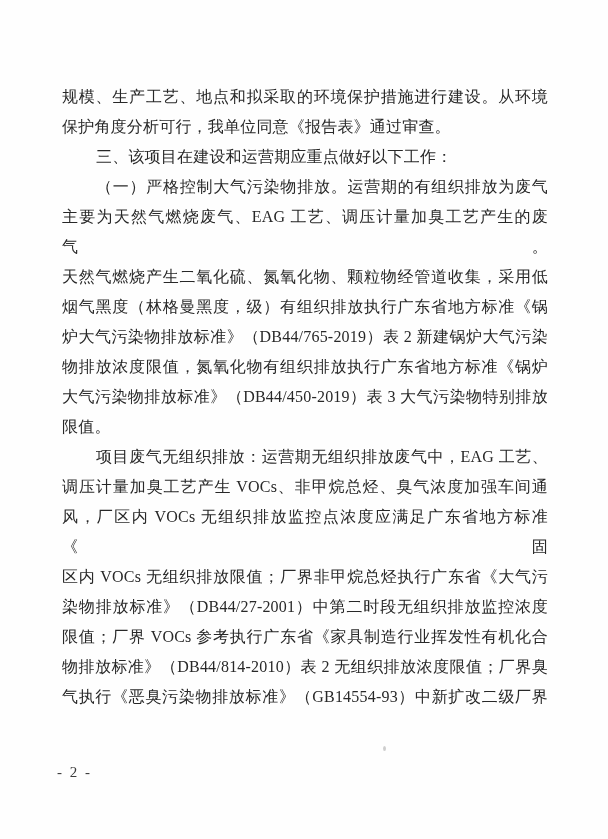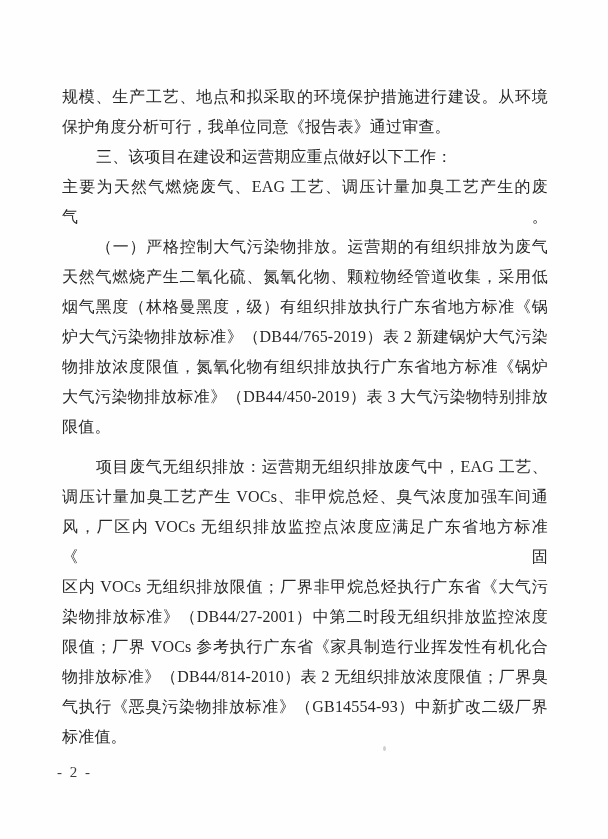--- a/index.html
+++ b/index.html
@@ -19,21 +19,21 @@
     position: absolute;
     left: 62px;
     top: 82px;
     width: 486px;
   }
   .paragraph {
     margin: 0;
     font-family: Liberation Serif, serif;
   }
   .para-gap {
-    margin-top: 10px;
+    margin-top: 0;
   }
   .line {
     font-size: 16px;
     line-height: 30px;
     color: #282828;
     text-align: justify;
     text-align-last: justify;
     white-space: normal;
     letter-spacing: 0.2px;
   }
@@ -73,40 +73,39 @@
     <div class="paragraph">
       <div class="line">规模、生产工艺、地点和拟采取的环境保护措施进行建设。从环境</div>
       <div class="line end">保护角度分析可行，我单位同意《报告表》通过审查。</div>
     </div>
 
     <div class="paragraph">
       <div class="line end indent">三、该项目在建设和运营期应重点做好以下工作：</div>
     </div>
 
     <div class="paragraph">
+      <div class="line indent">（一）严格控制大气污染物排放。运营期的有组织排放为废气</div>
       <div class="line">主要为天然气燃烧废气、EAG 工艺、调压计量加臭工艺产生的废气。</div>
-      <div class="line indent">（一）严格控制大气污染物排放。运营期的有组织排放为废气</div>
       <div class="line">天然气燃烧产生二氧化硫、氮氧化物、颗粒物经管道收集，采用低</div>
       <div class="line">烟气黑度（林格曼黑度，级）有组织排放执行广东省地方标准《锅</div>
       <div class="line">炉大气污染物排放标准》（DB44/765-2019）表 2 新建锅炉大气污染</div>
       <div class="line">物排放浓度限值，氮氧化物有组织排放执行广东省地方标准《锅炉</div>
       <div class="line">大气污染物排放标准》（DB44/450-2019）表 3 大气污染物特别排放</div>
       <div class="line end">限值。</div>
     </div>
 
     <div class="paragraph para-gap">
       <div class="line indent">项目废气无组织排放：运营期无组织排放废气中，EAG 工艺、</div>
       <div class="line">调压计量加臭工艺产生 VOCs、非甲烷总烃、臭气浓度加强车间通</div>
       <div class="line">风，厂区内 VOCs 无组织排放监控点浓度应满足广东省地方标准《固</div>
       <div class="line">区内 VOCs 无组织排放限值；厂界非甲烷总烃执行广东省《大气污</div>
       <div class="line">染物排放标准》（DB44/27-2001）中第二时段无组织排放监控浓度</div>
       <div class="line">限值；厂界 VOCs 参考执行广东省《家具制造行业挥发性有机化合</div>
       <div class="line">物排放标准》（DB44/814-2010）表 2 无组织排放浓度限值；厂界臭</div>
       <div class="line">气执行《恶臭污染物排放标准》（GB14554-93）中新扩改二级厂界</div>
-      <div class="line end">标准值。</div>
     </div>
 
   </div>
 
   <div class="page-number">- 2 -</div>
 
   <div class="scan-speck"></div>
 
 </div>
 

